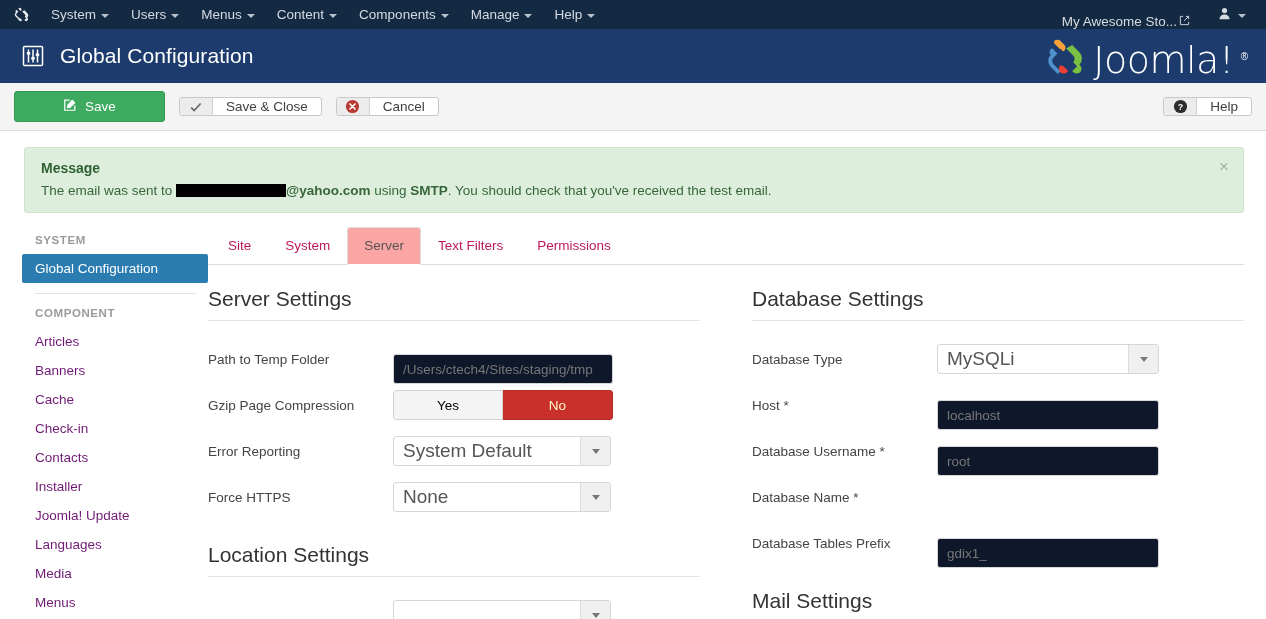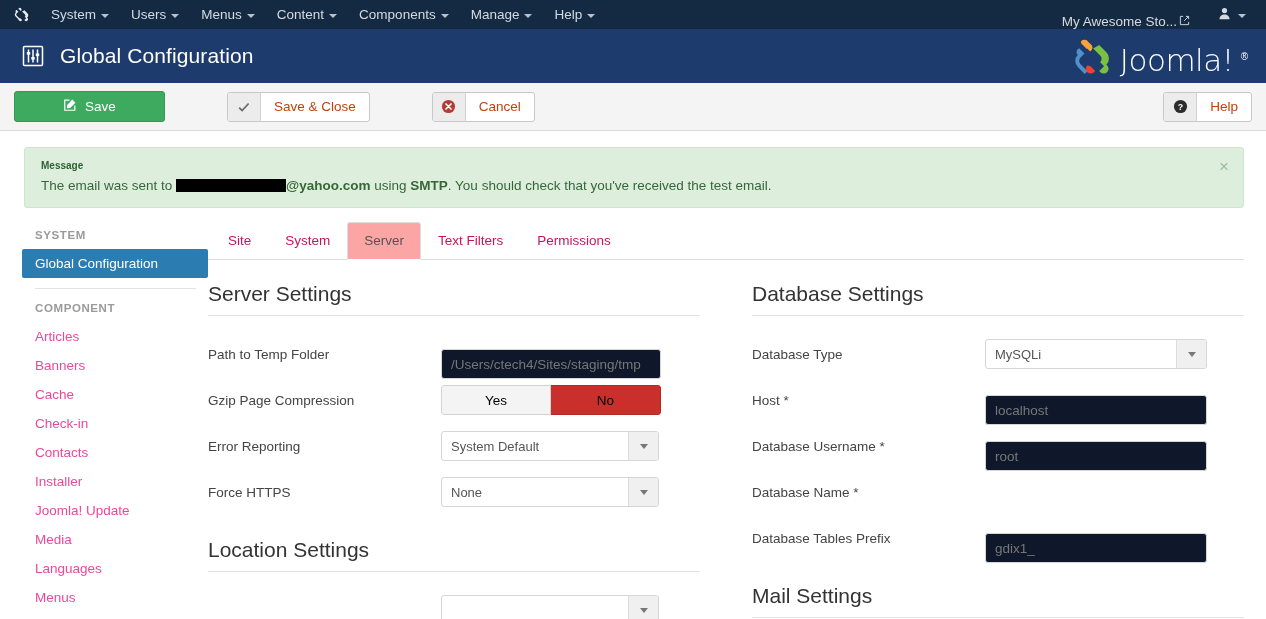--- a/index.html
+++ b/index.html
@@ -78,45 +78,44 @@
     font-weight: normal;
     letter-spacing: .1px;
   }
   .joomla-logo {
     position: absolute;
     right: 18px; top: 50%;
     transform: translateY(-50%);
     display: flex; align-items: center; gap: 7px;
   }
   .joomla-word {
-    color: #fff; font-size: 31px; letter-spacing: -0.5px;
+    color: #fff; font-size: 38px; letter-spacing: -0.5px;
     font-family: "DejaVu Sans", sans-serif; font-weight: 300; margin-top: 8px;
   }
   .joomla-reg { color:#fff; font-size:10px; vertical-align: super; }
 
   
   .toolbar {
     height: 48px;
     background: #f4f4f4;
     border-bottom: 1px solid #dcdcdc;
     display: flex;
     align-items: center;
     padding: 0 14px;
     position: relative;
-    gap: 48px;
   }
   .btn {
     display: inline-flex;
     align-items: center;
-    height: 30px;
+    height: 19px;
     border: 1px solid #c8c8c8;
     border-radius: 3px;
     background: #fff;
     font-size: 13.5px;
-    color: #c2410c;
+    color: #404040;
     cursor: pointer;
     overflow: hidden;
     justify-content: center;
   }
   .btn .ic {
     display: flex; align-items: center; justify-content: center;
     width: 33px; align-self: stretch;
     background: #ececec;
     border-right: 1px solid #d2d2d2;
   }
@@ -140,21 +139,21 @@
   .alert {
     margin: 16px 22px 0 24px;
     background: #ddefdc;
     border: 1px solid #cfe5cd;
     border-radius: 3px;
     padding: 12px 16px 14px 16px;
     position: relative;
     color: #37663a;
     font-size: 13.5px;
   }
-  .alert-title { font-weight: bold; font-size: 10px; margin-bottom: 7px; color: #2f6135; }
+  .alert-title { font-weight: bold; font-size: 14px; margin-bottom: 7px; color: #2f6135; }
   .alert-close {
     position: absolute; right: 14px; top: 10px;
     color: #9dbd9e; font-size: 17px; cursor: pointer; line-height: 1;
   }
   .redact {
     display: inline-block;
     background: #000;
     width: 110px; height: 13px;
     vertical-align: -2px;
   }
@@ -167,21 +166,21 @@
   .sidebar { width: 208px; padding-left: 22px; flex: none; }
   .side-heading {
     font-size: 11.5px;
     color: #9a9a9a;
     letter-spacing: .6px;
     font-weight: bold;
     padding: 7px 0 8px 13px;
   }
   .side-item {
     font-size: 13.5px;
-    color: #ec4899;
+    color: #701a75;
     padding: 6px 0 6px 13px;
     cursor: pointer;
     border-radius: 2px;
     line-height: 17px;
   }
   .side-item.active { background: #2b7cb0; color: #fff; }
   .side-sep { border-top: 1px solid #e2e2e2; margin: 10px 12px 6px 13px; }
 
   
   .content { flex: 1; padding-right: 22px; min-width: 0; }
@@ -217,21 +216,21 @@
   .sec-title {
     font-size: 21px;
     color: #333;
     font-weight: normal;
     padding-bottom: 9px;
     border-bottom: 1px solid #e4e4e4;
     margin: 0 0 22px 0;
   }
   .sec-title.spaced { margin-top: 30px; }
 
-  .field { display: flex; align-items: center; margin-bottom: 14px; height: 32px; gap: 48px; }
+  .field { display: flex; align-items: center; margin-bottom: 14px; height: 32px; }
   .field-label {
     width: 185px;
     flex: none;
     font-size: 13.5px;
     color: #444;
     padding-right: 10px;
   }
   .field-ctrl { flex: 1; min-width: 0; display: flex; }
 
   .text-input {
@@ -255,21 +254,21 @@
     border-radius: 3px;
     overflow: hidden;
     background: #fff;
     width: 218px;
   }
   .select-wrap.wide { width: 222px; }
   .select-val {
     flex: 1;
     display: flex; align-items: center;
     padding: 0 9px;
-    font-size: 13px;
+    font-size: 19px;
     color: #555;
     white-space: nowrap; overflow: hidden;
   }
   .select-arrow {
     width: 30px;
     background: #f0f0f0;
     border-left: 1px solid #dcdcdc;
     display: flex; align-items: center; justify-content: center;
   }
   .sel-caret {
@@ -287,21 +286,21 @@
     border: 1px solid #d2d2d2;
     background: #f4f4f4;
     color: #000000;
     cursor: pointer;
   }
   .bg-opt:first-child { border-radius: 3px 0 0 3px; }
   .bg-opt:last-child { border-left: none; border-radius: 0 3px 3px 0; }
   .bg-opt.active-no {
     background: #c9302c;
     border-color: #b32b27;
-    color: #000000;
+    color: #fef9c3;
   }
 </style>
 </head>
 <body>
 
 <div class="topbar">
   <div class="topbar-left">
     <div class="brand-mark">
       <svg width="17" height="17" viewBox="0 0 24 24" fill="#e8ebef">
         <path d="M9.1 3.1a2.6 2.6 0 0 1 3.8 3.5l-.6.6-2.6-2.6zM6.4 5.4l2.6 2.6-2.1 2.1a2.6 2.6 0 0 0 0 3.7l3.8 3.8-1.4 1.4-3.8-3.8a4.6 4.6 0 0 1 0-6.5l-.5-.5a2.6 2.6 0 0 1 1.4-2.8zM17.6 6.1l3.8 3.8a4.6 4.6 0 0 1 0 6.5l.4.4a2.6 2.6 0 0 1-3.7 3.7l-.6-.6 2.6-2.6-2.1-2.1a2.6 2.6 0 0 0 0-3.7l-3.8-3.8zM11.7 17.3l2.6 2.6-.6.6a2.6 2.6 0 0 1-3.7-3.7z"></path>
@@ -447,22 +446,22 @@
     <div class="side-sep"></div>
     <div class="side-heading">COMPONENT</div>
 
     <div class="side-item"><span>Articles</span></div>
     <div class="side-item"><span>Banners</span></div>
     <div class="side-item"><span>Cache</span></div>
     <div class="side-item"><span>Check-in</span></div>
     <div class="side-item"><span>Contacts</span></div>
     <div class="side-item"><span>Installer</span></div>
     <div class="side-item"><span>Joomla! Update</span></div>
+    <div class="side-item"><span>Languages</span></div>
     <div class="side-item"><span>Media</span></div>
-    <div class="side-item"><span>Languages</span></div>
     <div class="side-item"><span>Menus</span></div>
     <div class="side-item"></div>
 
   </div>
 
   <div class="content">
 
     <div class="tabs">
       <div class="tab"><span>Site</span></div>
       <div class="tab"><span>System</span></div>

